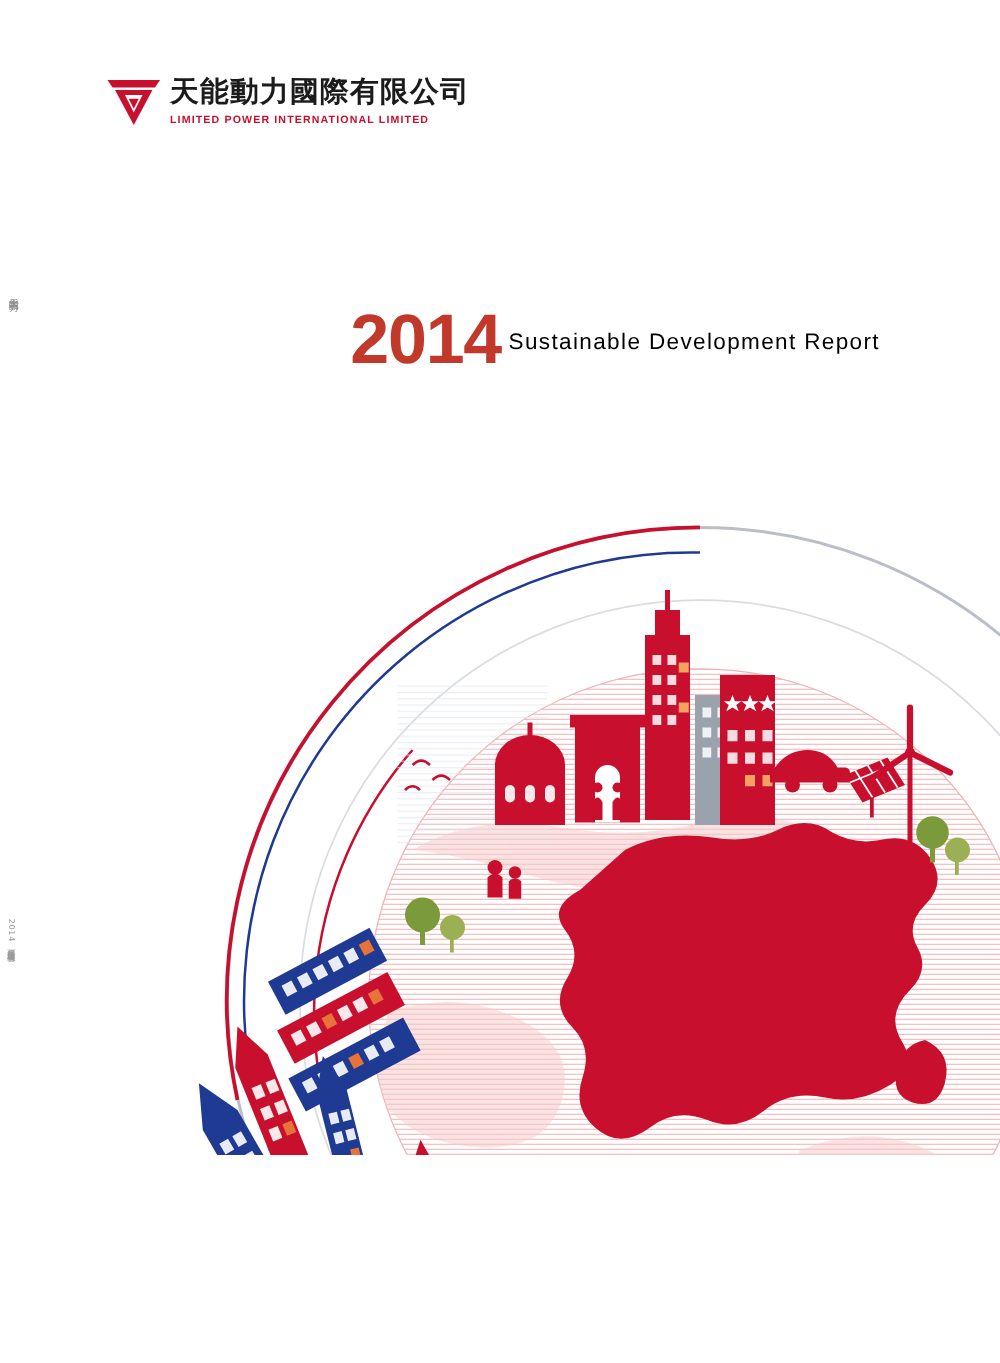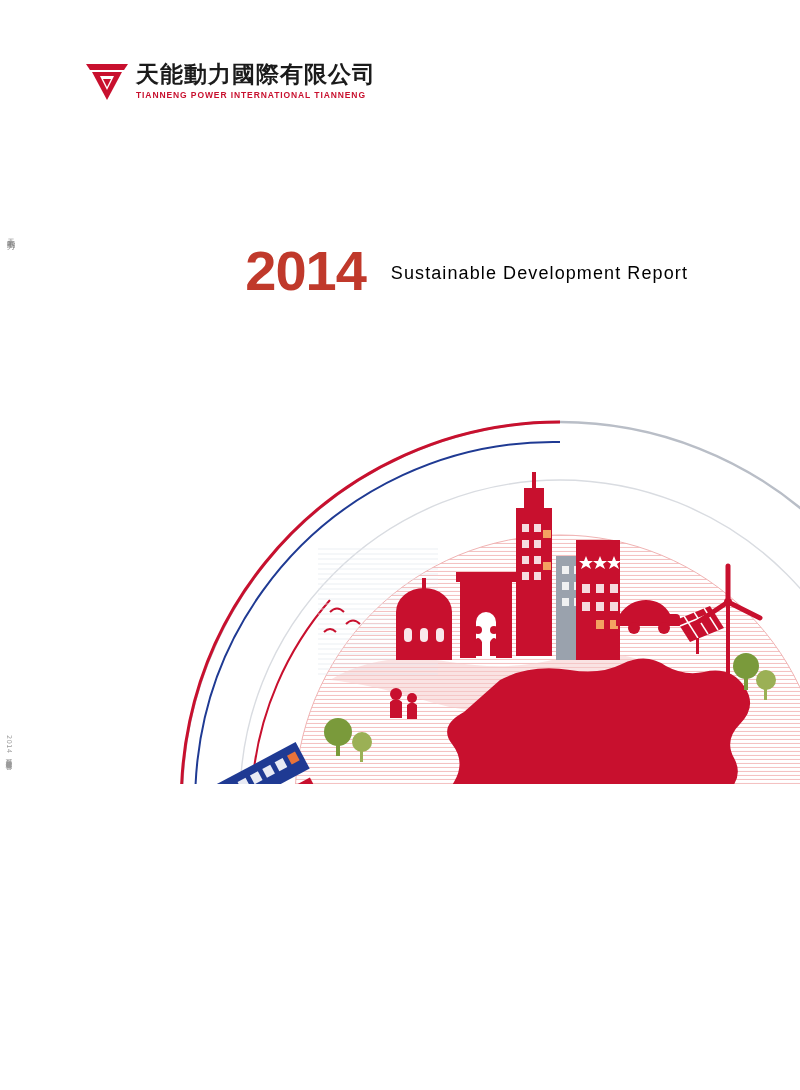--- a/index.html
+++ b/index.html
@@ -11,21 +11,21 @@
     height: 1090px;
     background: #ffffff;
     font-family: "Liberation Sans", sans-serif;
     overflow: hidden;
     position: relative;
   }
   .page {
     position: absolute;
     left: 0; top: 0;
     width: 800px;
-    height: 784px;
+    height: 924px;
     background: #ffffff;
     overflow: hidden;
   }
 
   
   .logo-block {
     position: absolute;
     left: 84px;
     top: 60px;
     display: flex;
@@ -57,26 +57,25 @@
     letter-spacing: 0.9px;
     color: #c8102e;
     line-height: 12px;
     white-space: nowrap;
     margin-top: 2px;
   }
 
   
   .title-block {
     position: absolute;
-    right: 112px;
+    right: 96px;
     top: 243px;
     text-align: right;
     display: flex;
     align-items: flex-start;
-    gap: 19px;
   }
   .year {
     font-family: "Liberation Sans", sans-serif;
     font-size: 56px;
     font-weight: bold;
     color: #c0392b;
     line-height: 56px;
     letter-spacing: -1px;
   }
   .title-right {
@@ -144,21 +143,21 @@
     <div class="logo-mark">
       <svg width="46" height="44" viewBox="0 0 46 44">
         <path d="M2 4 L44 4 L40 10 L6 10 Z" fill="#c8102e"></path>
         <path d="M8 12 L38 12 L23 40 Z" fill="#c8102e"></path>
         <path d="M16 16 L30 16 L23 30 Z" fill="#ffffff"></path>
         <path d="M19 19 L27 19 L23 27 Z" fill="#c8102e"></path>
       </svg>
     </div>
     <div class="logo-text">
       <div class="logo-cn">天能動力國際有限公司</div>
-      <div class="logo-en">TIANNENG POWER INTERNATIONAL TIANNENG</div>
+      <div class="logo-en">LIMITED POWER INTERNATIONAL LIMITED</div>
     </div>
   </div>
 
   <div class="title-block">
     <div class="year">2014</div>
     <div class="title-right">
       <div class="title-en">Sustainable Development Report</div>
     </div>
   </div>
 

